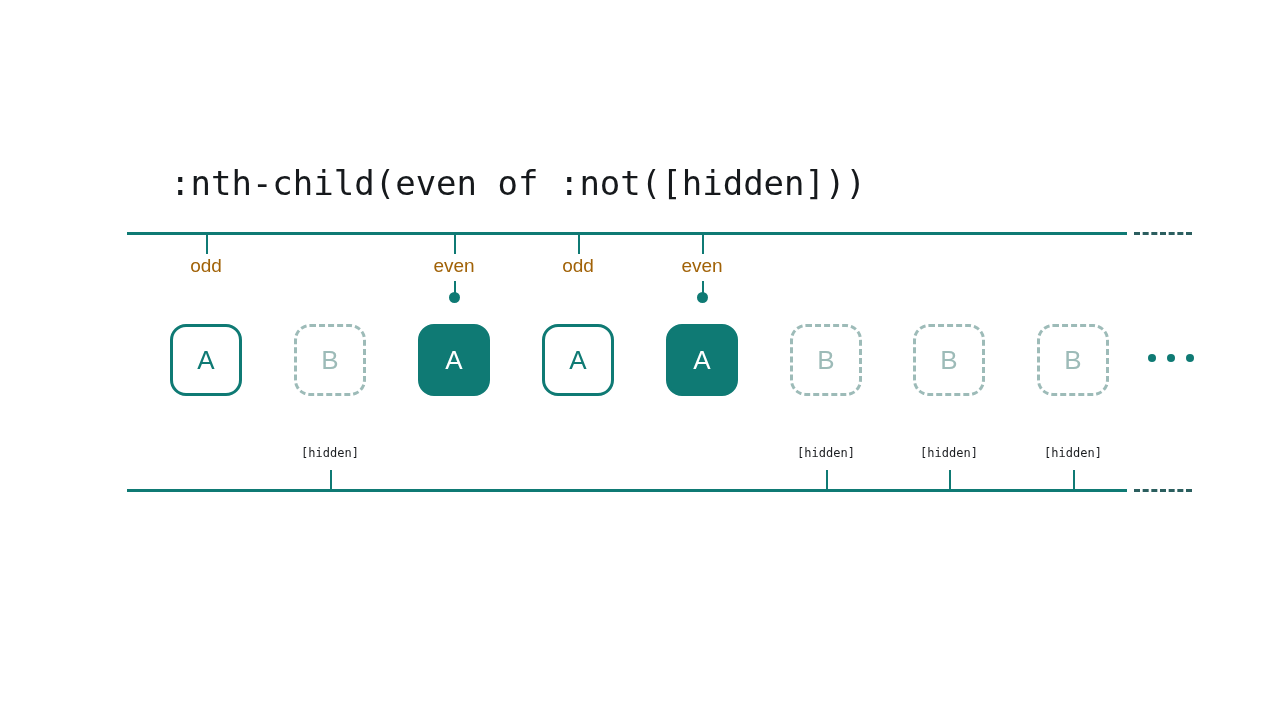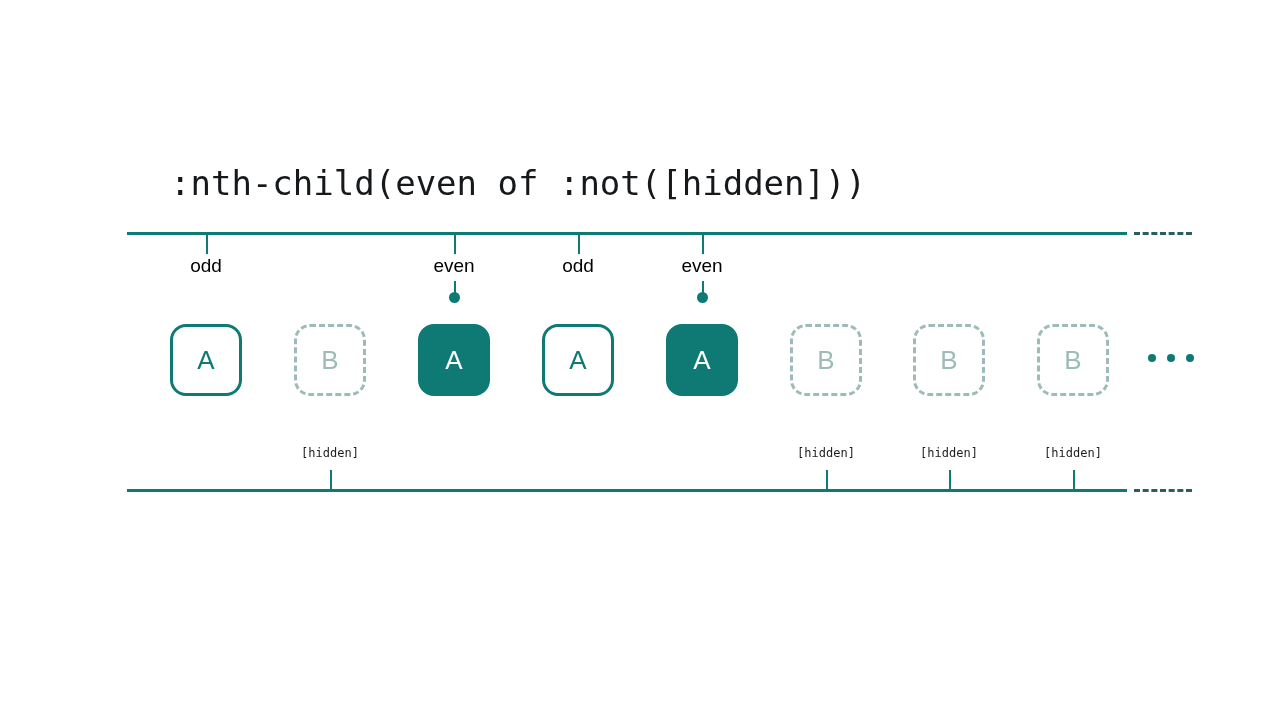--- a/index.html
+++ b/index.html
@@ -67,21 +67,21 @@
   .tick-bottom { top: 470px; height: 20px; }
 
   
   .rail-label {
     position: absolute;
     top: 255px;
     transform: translateX(-50%);
     font-family: "Liberation Sans", sans-serif;
     font-size: 19px;
     font-weight: 400;
-    color: #000000;
+    color: #a16207;
     white-space: nowrap;
   }
 
   
   .stem {
     position: absolute;
     top: 281px;
     height: 16px;
     width: 0;
     border-left: 2.5px solid #0f7a74;

